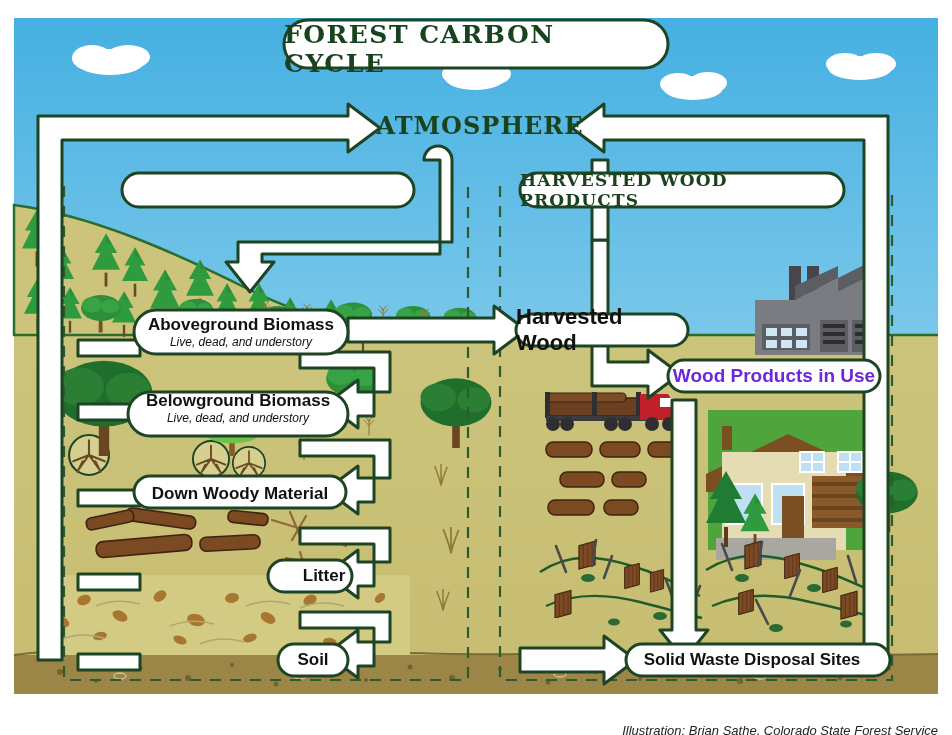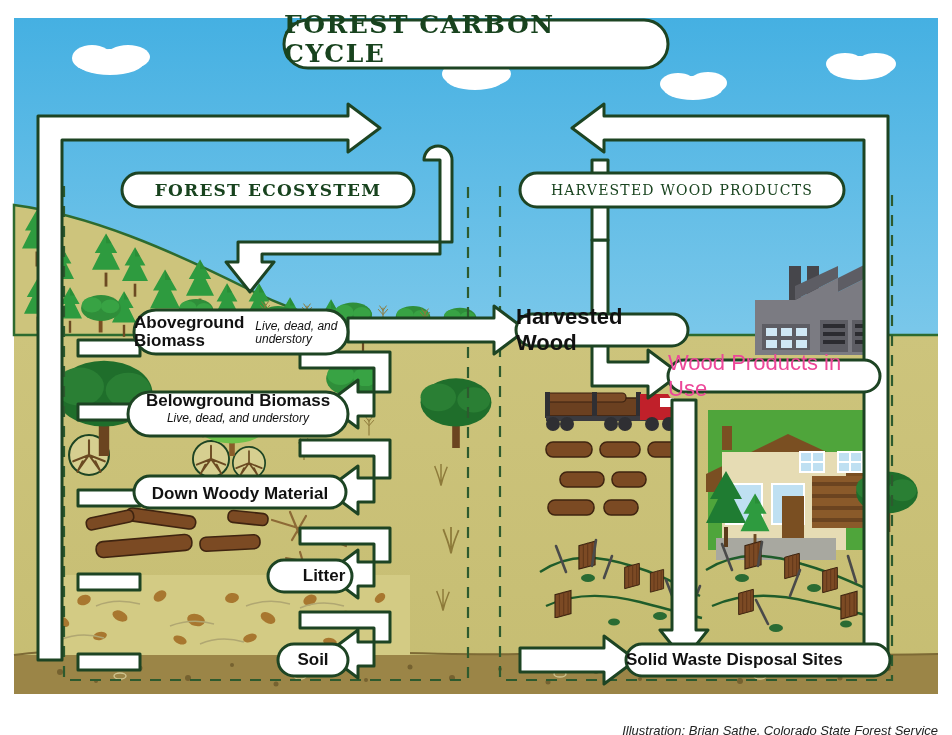--- a/index.html
+++ b/index.html
@@ -396,34 +396,34 @@
     <rect x="128" y="392" width="220" height="44" rx="22"></rect>
     <rect x="134" y="476" width="212" height="32" rx="16"></rect>
     <rect x="268" y="560" width="84" height="32" rx="16"></rect>
     <rect x="278" y="644" width="70" height="32" rx="16"></rect>
     <rect x="516" y="314" width="172" height="32" rx="16"></rect>
     <rect x="668" y="360" width="212" height="32" rx="16"></rect>
     <rect x="626" y="644" width="264" height="32" rx="16"></rect>
   </g>
 </svg>
 
-<div style="position:absolute;left:284px;top:20px;width:320px;height:48px;display:flex;align-items:flex-end;justify-content:center;">
+<div style="position:absolute;left:284px;top:20px;width:320px;height:48px;display:flex;align-items:flex-start;justify-content:center;">
   <span style="font-family:'DejaVu Serif',serif;font-weight:bold;font-size:25px;letter-spacing:1.5px;color:#18431e;">FOREST CARBON CYCLE</span>
 </div>
 
-
-<div style="position:absolute;left:122px;top:173px;width:292px;height:34px;display:flex;align-items:center;justify-content:center;">
-  <span style="font-family:'DejaVu Serif',serif;font-weight:bold;font-size:17px;letter-spacing:1.2px;color:#18431e;">FOREST ECOSYSTEM</span>
-</div>
+<div style="position:absolute;left:370px;top:108px;width:220px;height:34px;display:flex;align-items:center;justify-content:center;">
+  <span style="font-family:'DejaVu Serif',serif;font-weight:bold;font-size:24px;letter-spacing:1px;color:#18431e;">ATMOSPHERE</span>
+</div>
+
 
 <div style="position:absolute;left:520px;top:173px;width:324px;height:34px;display:flex;align-items:center;justify-content:center;">
-  <span style="font-family:'DejaVu Serif',serif;font-weight:normal;font-size:14px;letter-spacing:1.2px;color:#18431e;">HARVESTED WOOD PRODUCTS</span>
-</div>
-
-<div style="position:absolute;left:134px;top:310px;width:214px;height:44px;display:flex;flex-direction:row;align-items:center;justify-content:center;line-height:1.05;">
+  <span style="font-family:'DejaVu Serif',serif;font-weight:bold;font-size:17px;letter-spacing:1.2px;color:#18431e;">HARVESTED WOOD PRODUCTS</span>
+</div>
+
+<div style="position:absolute;left:134px;top:310px;width:214px;height:44px;display:flex;flex-direction:column;align-items:center;justify-content:center;line-height:1.05;">
   <span style="font-size:17px;font-weight:bold;color:#111;">Aboveground Biomass</span>
   <span style="font-size:12px;font-style:italic;color:#111;margin-top:2px;">Live, dead, and understory</span>
 </div>
 
 <div style="position:absolute;left:128px;top:392px;width:220px;height:44px;display:flex;flex-direction:column;align-items:center;justify-content:flex-start;line-height:1.05;">
   <span style="font-size:17px;font-weight:bold;color:#111;">Belowground Biomass</span>
   <span style="font-size:12px;font-style:italic;color:#111;margin-top:2px;">Live, dead, and understory</span>
 </div>
 
 <div style="position:absolute;left:134px;top:476px;width:212px;height:36px;display:flex;align-items:center;justify-content:center;">
@@ -436,24 +436,24 @@
 
 <div style="position:absolute;left:278px;top:644px;width:70px;height:32px;display:flex;align-items:center;justify-content:center;">
   <span style="font-size:17px;font-weight:bold;color:#111;">Soil</span>
 </div>
 
 <div style="position:absolute;left:516px;top:314px;width:172px;height:32px;display:flex;align-items:center;justify-content:center;">
   <span style="font-size:22px;font-weight:bold;color:#111;">Harvested Wood</span>
 </div>
 
 <div style="position:absolute;left:668px;top:360px;width:212px;height:32px;display:flex;align-items:center;justify-content:center;">
-  <span style="font-size:22px;font-weight:normal;color:#ec4899;">Wood Products in Use</span>
-</div>
-
-<div style="position:absolute;left:626px;top:644px;width:252px;height:32px;display:flex;align-items:center;justify-content:flex-start;">
+  <span style="font-size:19px;font-weight:bold;color:#6d28d9;">Wood Products in Use</span>
+</div>
+
+<div style="position:absolute;left:626px;top:644px;width:252px;height:32px;display:flex;align-items:center;justify-content:center;">
   <span style="font-size:17px;font-weight:bold;color:#111;">Solid Waste Disposal Sites</span>
 </div>
 
 <div style="position:absolute;left:500px;top:702px;width:438px;height:24px;display:flex;align-items:center;justify-content:flex-end;margin-top:16px;">
   <span style="font-size:13px;font-style:italic;color:#222;">Illustration: Brian Sathe, Colorado State Forest Service</span>
 </div>
 
 </div>
 
 </body></html>

